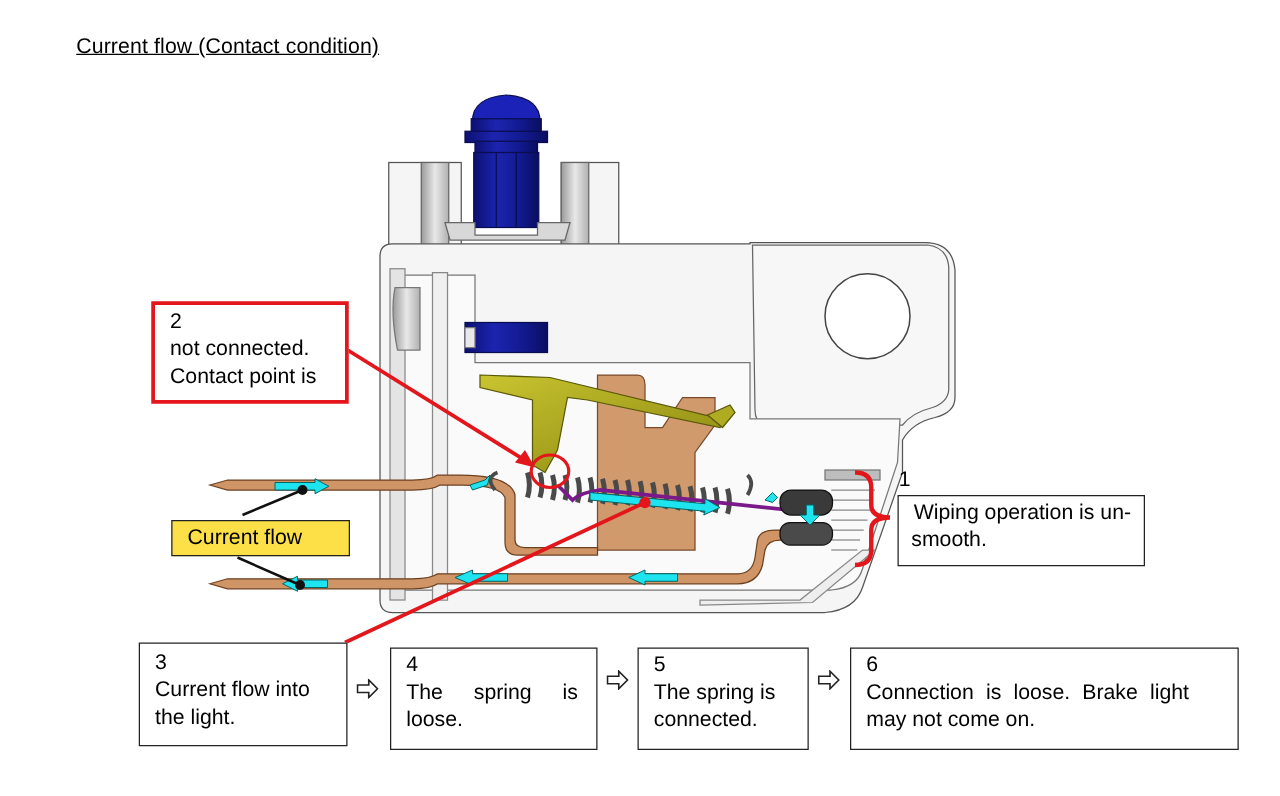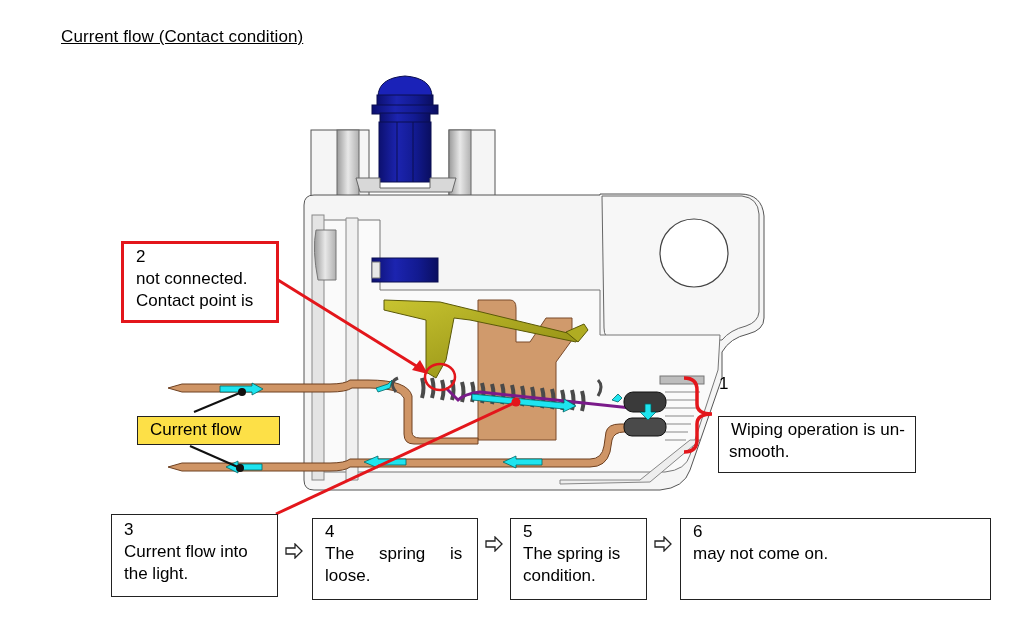--- a/index.html
+++ b/index.html
@@ -165,21 +165,21 @@
 
 <div class="label-cf">Current flow</div>
 
 <div class="box red" style="left:121px; top:241px; width:158px; height:82px;">
   <span class="num">2</span>
   <span class="num">not connected.</span>
   <span class="num">Contact point is</span>
 </div>
 
 <div class="num1">1</div>
-<div class="box" style="left:718px; top:416px; width:198px; height:57px; padding:2px 10px 2px 10px;">
+<div class="box" style="left:718px; top:396px; width:198px; height:57px; padding:2px 10px 2px 10px;">
   <span style="display:block; text-indent:2px;">Wiping operation is un-smooth.</span>
 </div>
 
 <div class="box justify" style="left:111px; top:514px; width:167px; height:83px; padding:4px 12px;">
   <span class="num">3</span>
   <span class="num">Current flow into</span>
   <span class="num">the light.</span>
 </div>
 
 <svg class="step-arrow" style="left:285px; top:543px;" viewBox="0 0 18 16">
@@ -192,23 +192,24 @@
   <span class="num">loose.</span>
 </div>
 
 <svg class="step-arrow" style="left:485px; top:536px;" viewBox="0 0 18 16">
   <path d="M1 5 L10 5 L10 1 L17 8 L10 15 L10 11 L1 11 Z" fill="#fff" stroke="#222" stroke-width="1.3"></path>
 </svg>
 
 <div class="box" style="left:510px; top:518px; width:137px; height:82px; padding:2px 12px;">
   <span class="num">5</span>
   <span class="num">The spring is</span>
-  <span class="num">condition.</span>
+  <span class="num">connected.</span>
 </div>
 
 <svg class="step-arrow" style="left:654px; top:536px;" viewBox="0 0 18 16">
   <path d="M1 5 L10 5 L10 1 L17 8 L10 15 L10 11 L1 11 Z" fill="#fff" stroke="#222" stroke-width="1.3"></path>
 </svg>
 
 <div class="box" style="left:680px; top:518px; width:311px; height:82px; padding:2px 12px;">
   <span class="num">6</span>
+  <span class="num" style="word-spacing:5px;">Connection is loose. Brake light</span>
   <span class="num">may not come on.</span>
 </div>
 
 </body></html>

